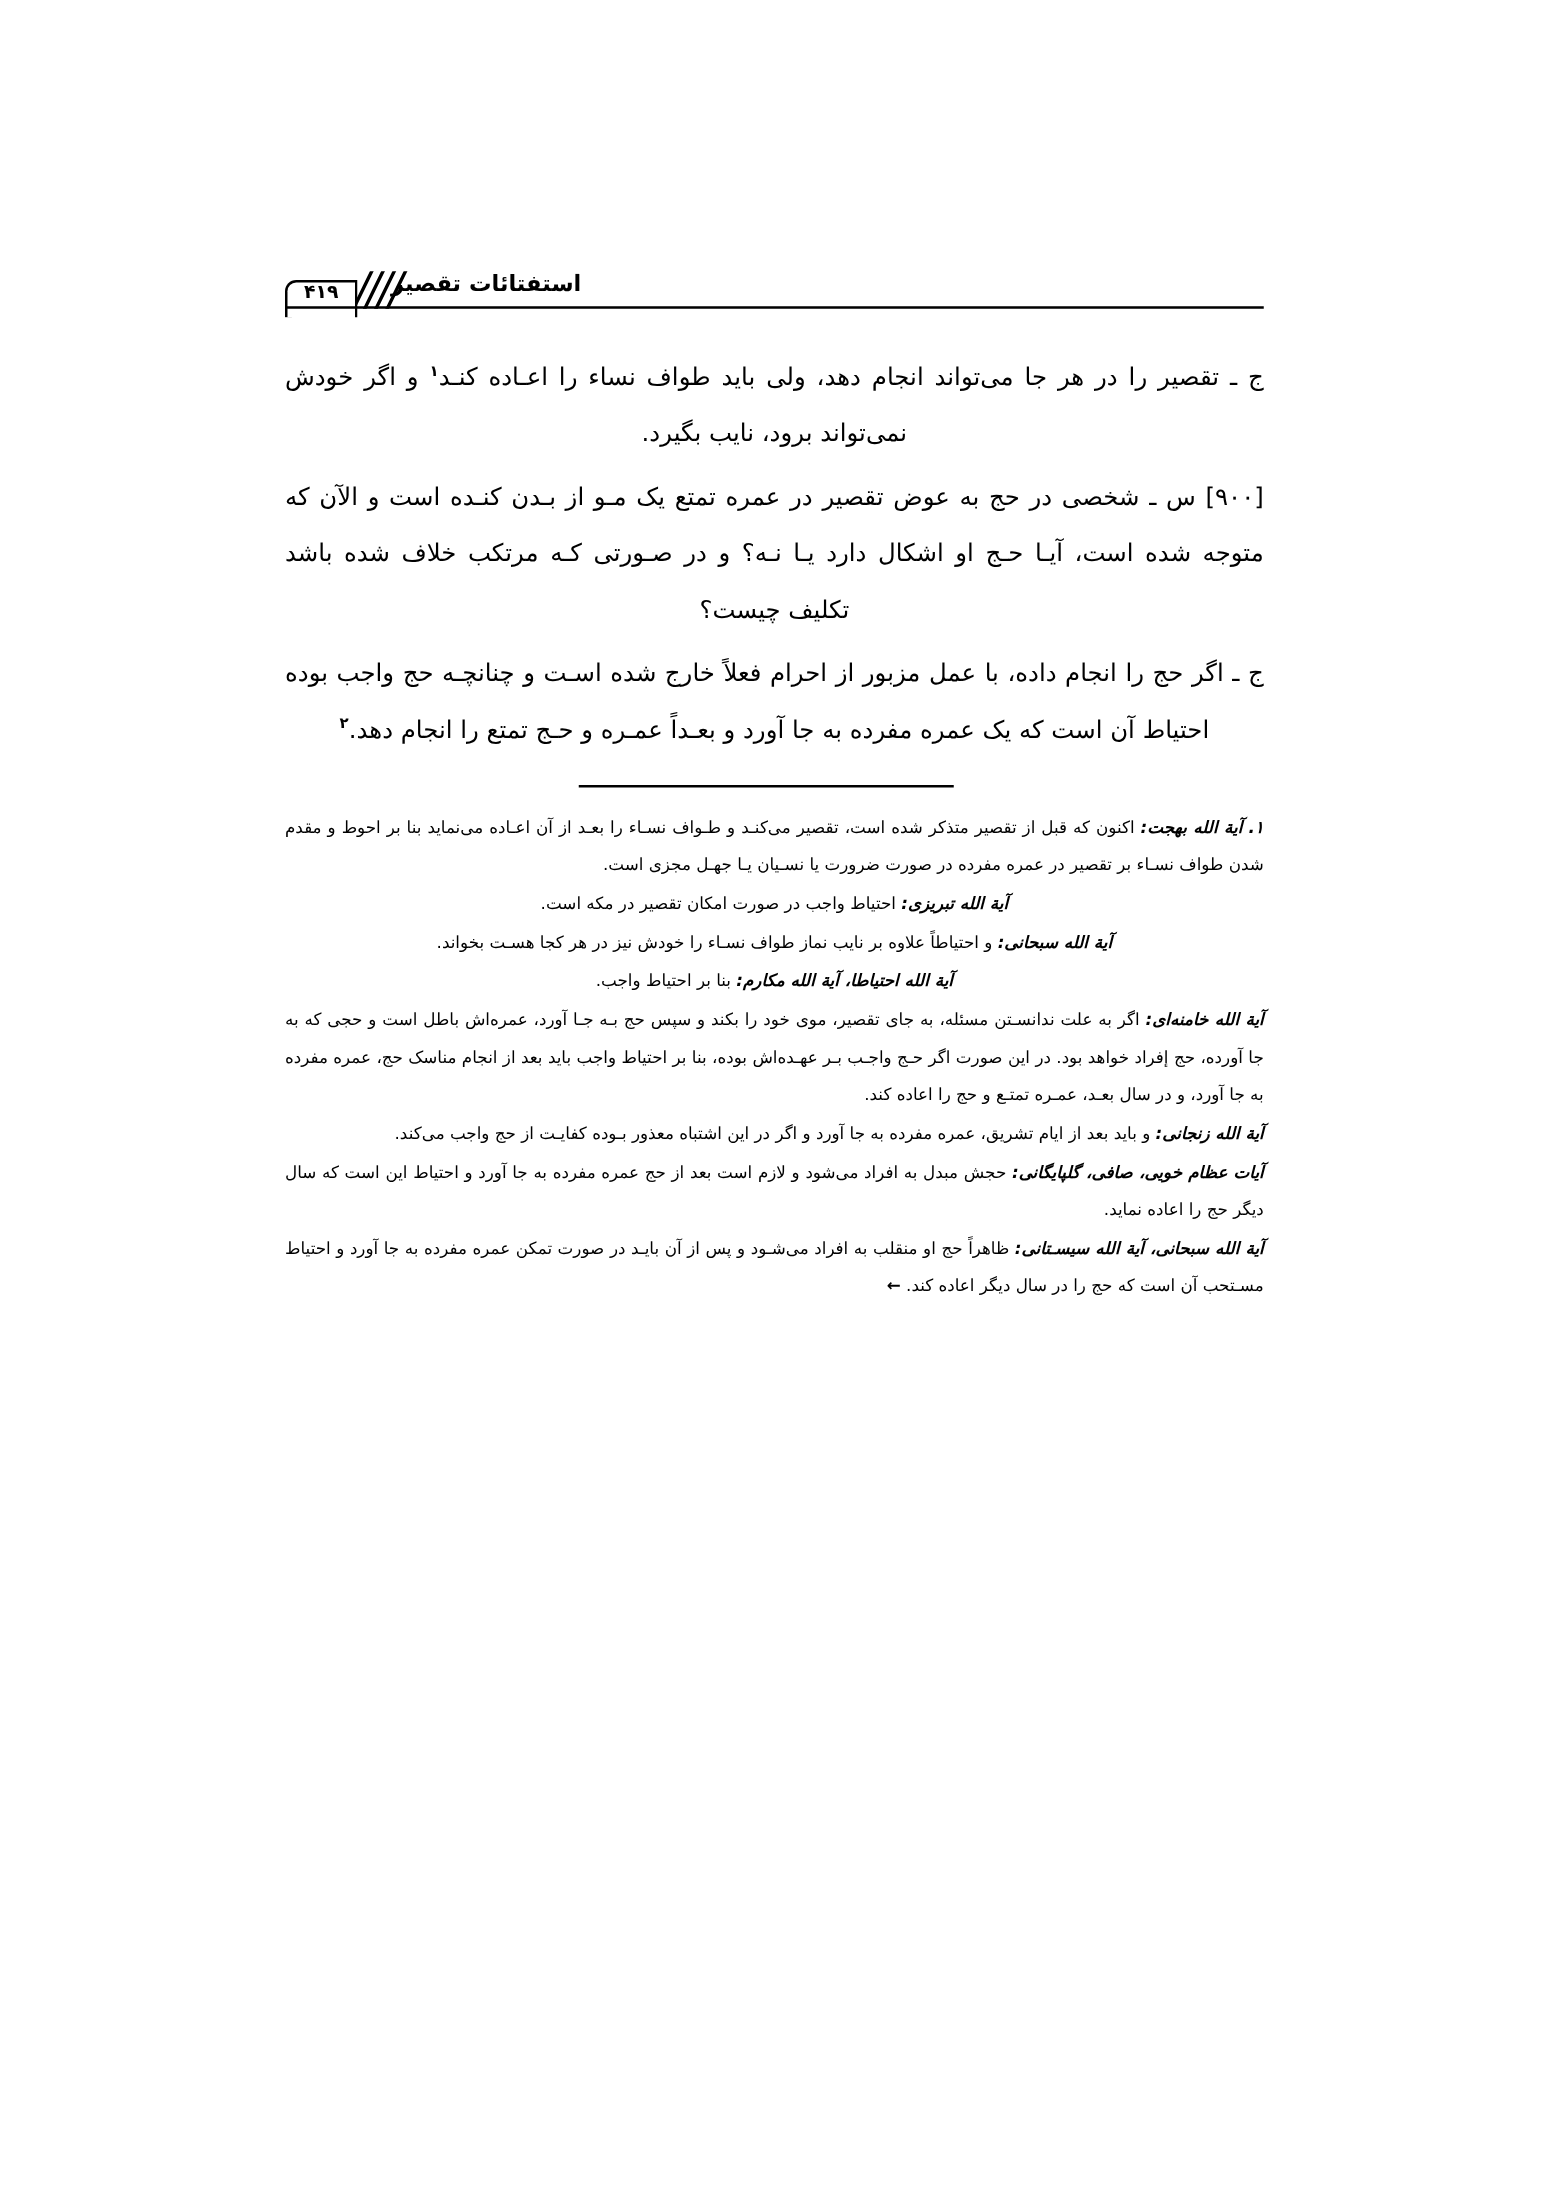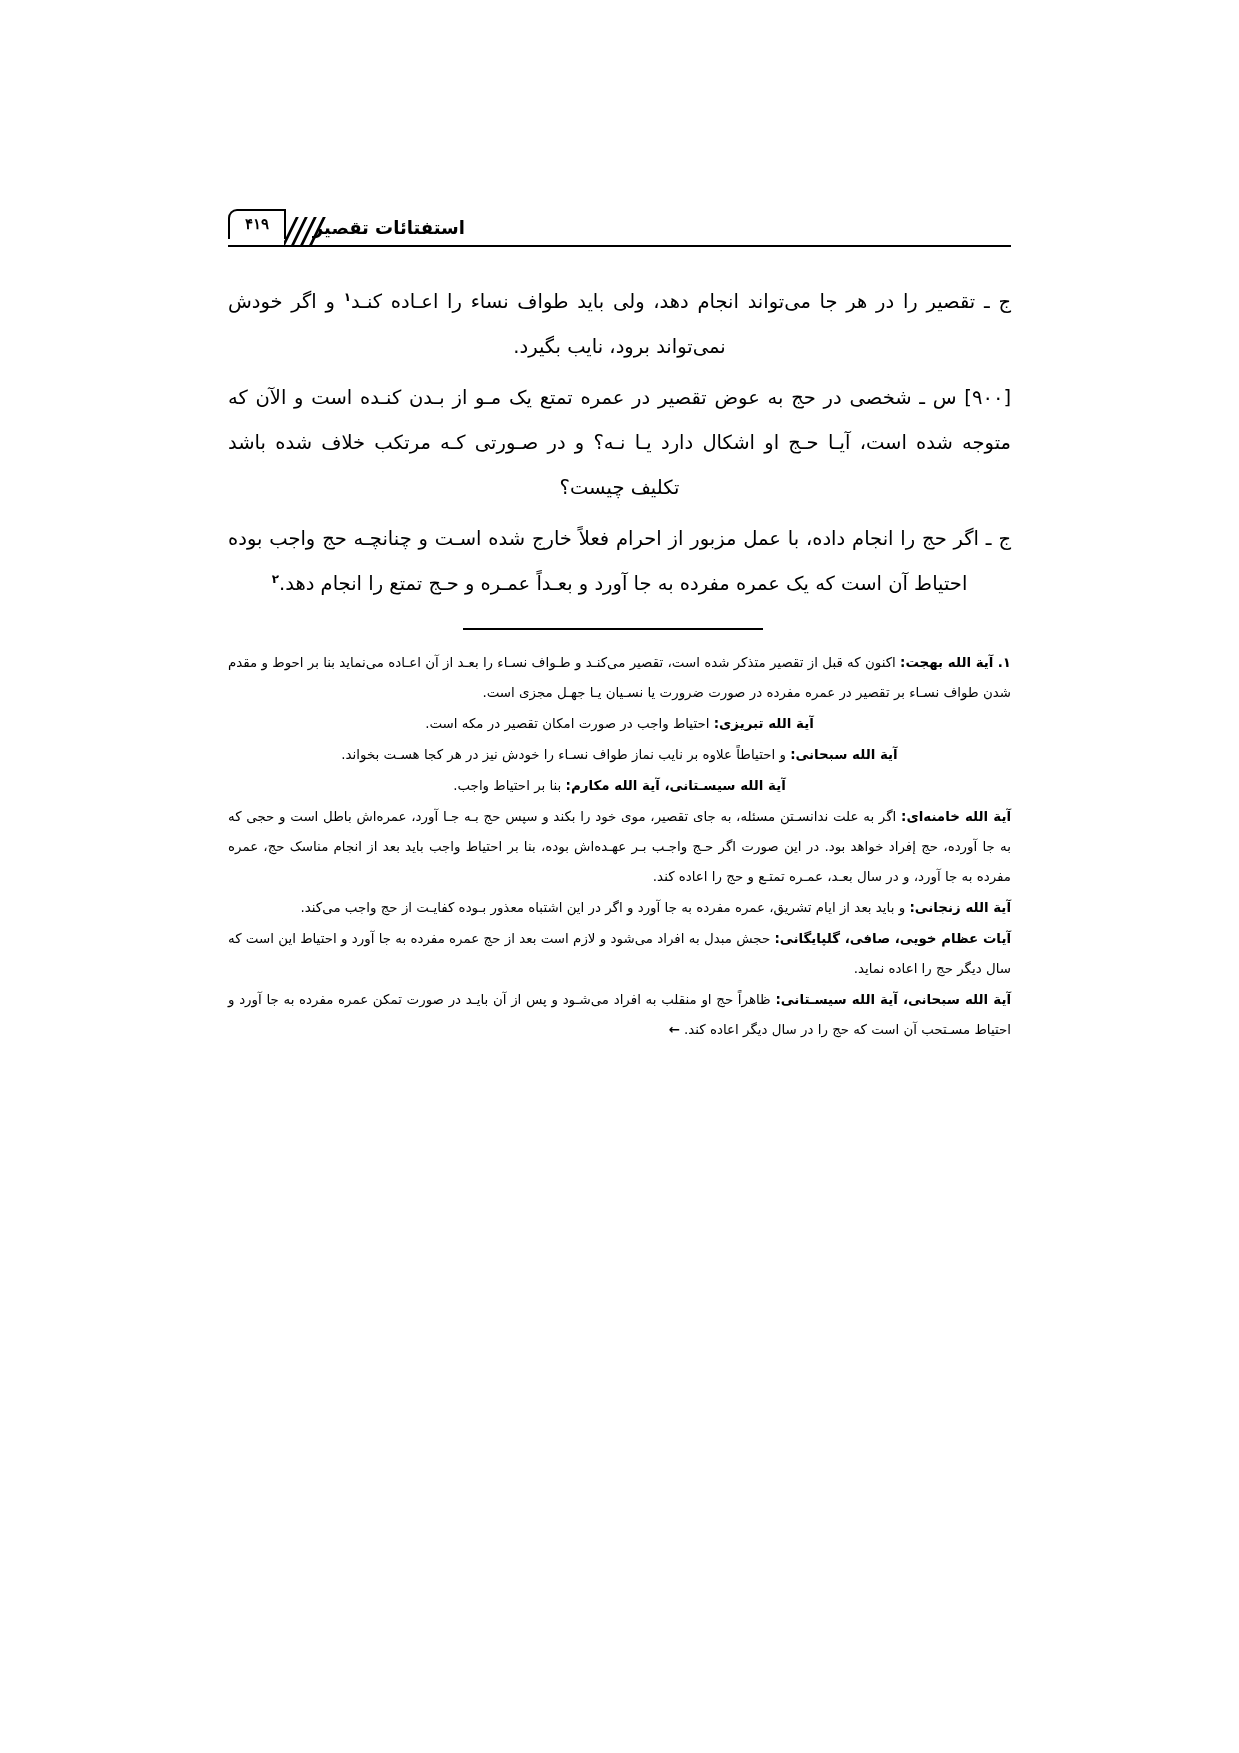--- a/index.html
+++ b/index.html
@@ -43,32 +43,31 @@
     top: 14px;
     font-size: 18px;
     font-weight: 600;
     letter-spacing: 0;
     white-space: nowrap;
     line-height: 1;
   }
   .page-num-box {
     position: absolute;
     left: 0;
-    top: 4px;
+    top: 19px;
     width: 58px;
     height: 30px;
     border: 2.2px solid #000;
     border-top-left-radius: 9px;
     border-bottom-left-radius: 0;
     border-bottom: none;
     box-sizing: border-box;
     display: flex;
-    align-items: center;
+    align-items: flex-start;
     justify-content: center;
-    font-family: Liberation Serif, serif;
   }
   .page-num {
     font-size: 15px;
     font-weight: 700;
     line-height: 1;
     padding-bottom: 2px;
   }
   .slashes {
     position: absolute;
     left: 56px;
@@ -139,20 +138,21 @@
     font-size: 13.4px;
     line-height: 30px;
   }
   .fn {
     margin: 0 0 1px 0;
     text-align: justify;
     text-justify: inter-word;
   }
   .fn b, .lbl {
     font-weight: 700;
+    font-style: italic;
   }
   .fn-center-last {
     text-align-last: center;
   }
   .arrow {
     font-weight: 700;
     letter-spacing: -1px;
   }
 </style>
 </head>
@@ -190,21 +190,21 @@
     <div class="fn-rule"></div>
 
     <div class="footnotes">
 
       <p class="fn"><span class="lbl">۱.</span> <b>آیة الله بهجت:</b><span> اکنون که قبل از تقصیر متذکر شده است، تقصیر می‌کنـد و طـواف نسـاء را بعـد از آن اعـاده می‌نماید بنا بر احوط و مقدم شدن طواف نسـاء بر تقصیر در عمره مفرده در صورت ضرورت یا نسـیان یـا جهـل مجزی است.</span></p>
 
       <p class="fn fn-center-last"><b>آیة الله تبریزی:</b><span> احتیاط واجب در صورت امکان تقصیر در مکه است.</span></p>
 
       <p class="fn fn-center-last"><b>آیة الله سبحانی:</b><span> و احتیاطاً علاوه بر نایب نماز طواف نسـاء را خودش نیز در هر کجا هسـت بخواند.</span></p>
 
-      <p class="fn fn-center-last"><b>آیة الله سیسـتانی، آیة الله مکارم:</b><span> بنا بر احتیاط واجب.</span></p>
+      <p class="fn fn-center-last"><b>آیة الله احتیاطا، آیة الله مکارم:</b><span> بنا بر احتیاط واجب.</span></p>
 
 
       <p class="fn"><b>آیة الله خامنه‌ای:</b><span> اگر به علت ندانسـتن مسئله، به جای تقصیر، موی خود را بکند و سپس حج بـه جـا آورد، عمره‌اش باطل است و حجی که به جا آورده، حج إفراد خواهد بود. در این صورت اگر حـج واجـب بـر عهـده‌اش بوده، بنا بر احتیاط واجب باید بعد از انجام مناسک حج، عمره مفرده به جا آورد، و در سال بعـد، عمـره تمتـع و حج را اعاده کند.</span></p>
 
       <p class="fn"><b>آیة الله زنجانی:</b><span> و باید بعد از ایام تشریق، عمره مفرده به جا آورد و اگر در این اشتباه معذور بـوده کفایـت از حج واجب می‌کند.</span></p>
 
       <p class="fn"><b>آیات عظام خویی، صافی، گلپایگانی:</b><span> حجش مبدل به افراد می‌شود و لازم است بعد از حج عمره مفرده به جا آورد و احتیاط این است که سال دیگر حج را اعاده نماید.</span></p>
 
       <p class="fn"><b>آیة الله سبحانی، آیة الله سیسـتانی:</b><span> ظاهراً حج او منقلب به افراد می‌شـود و پس از آن بایـد در صورت تمکن عمره مفرده به جا آورد و احتیاط مسـتحب آن است که حج را در سال دیگر اعاده کند.</span> <span class="arrow">←</span></p>
 

